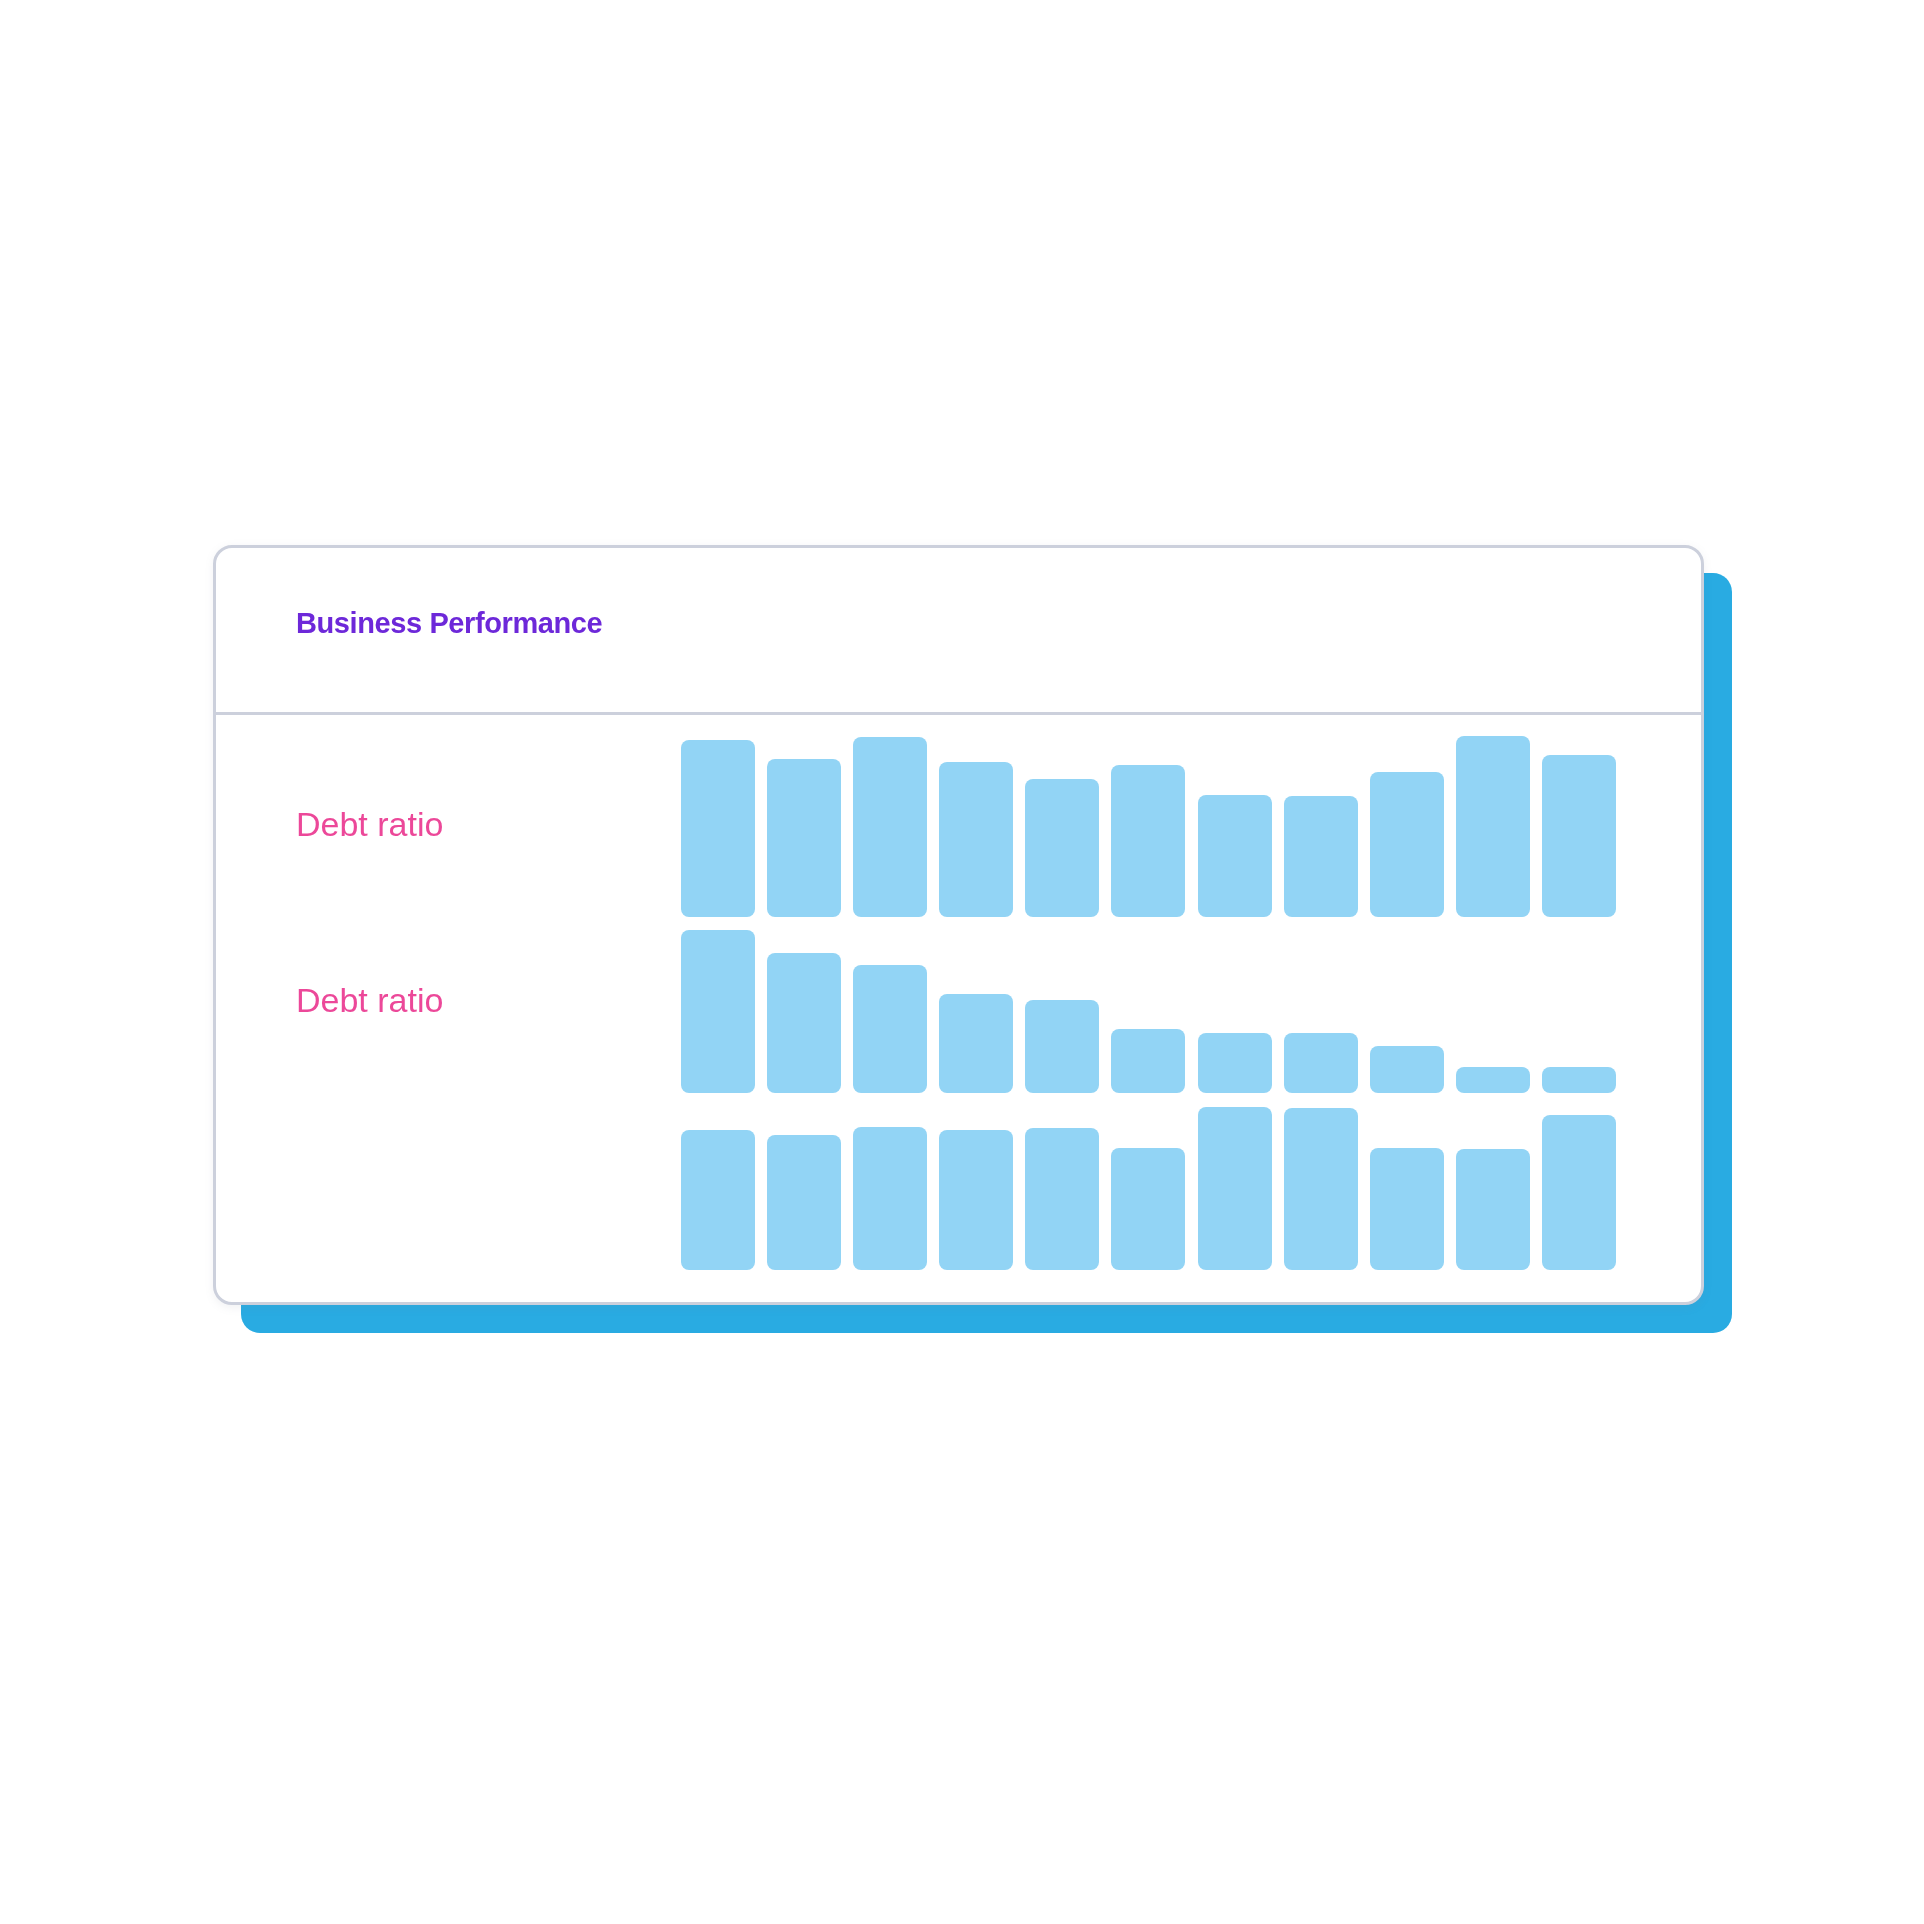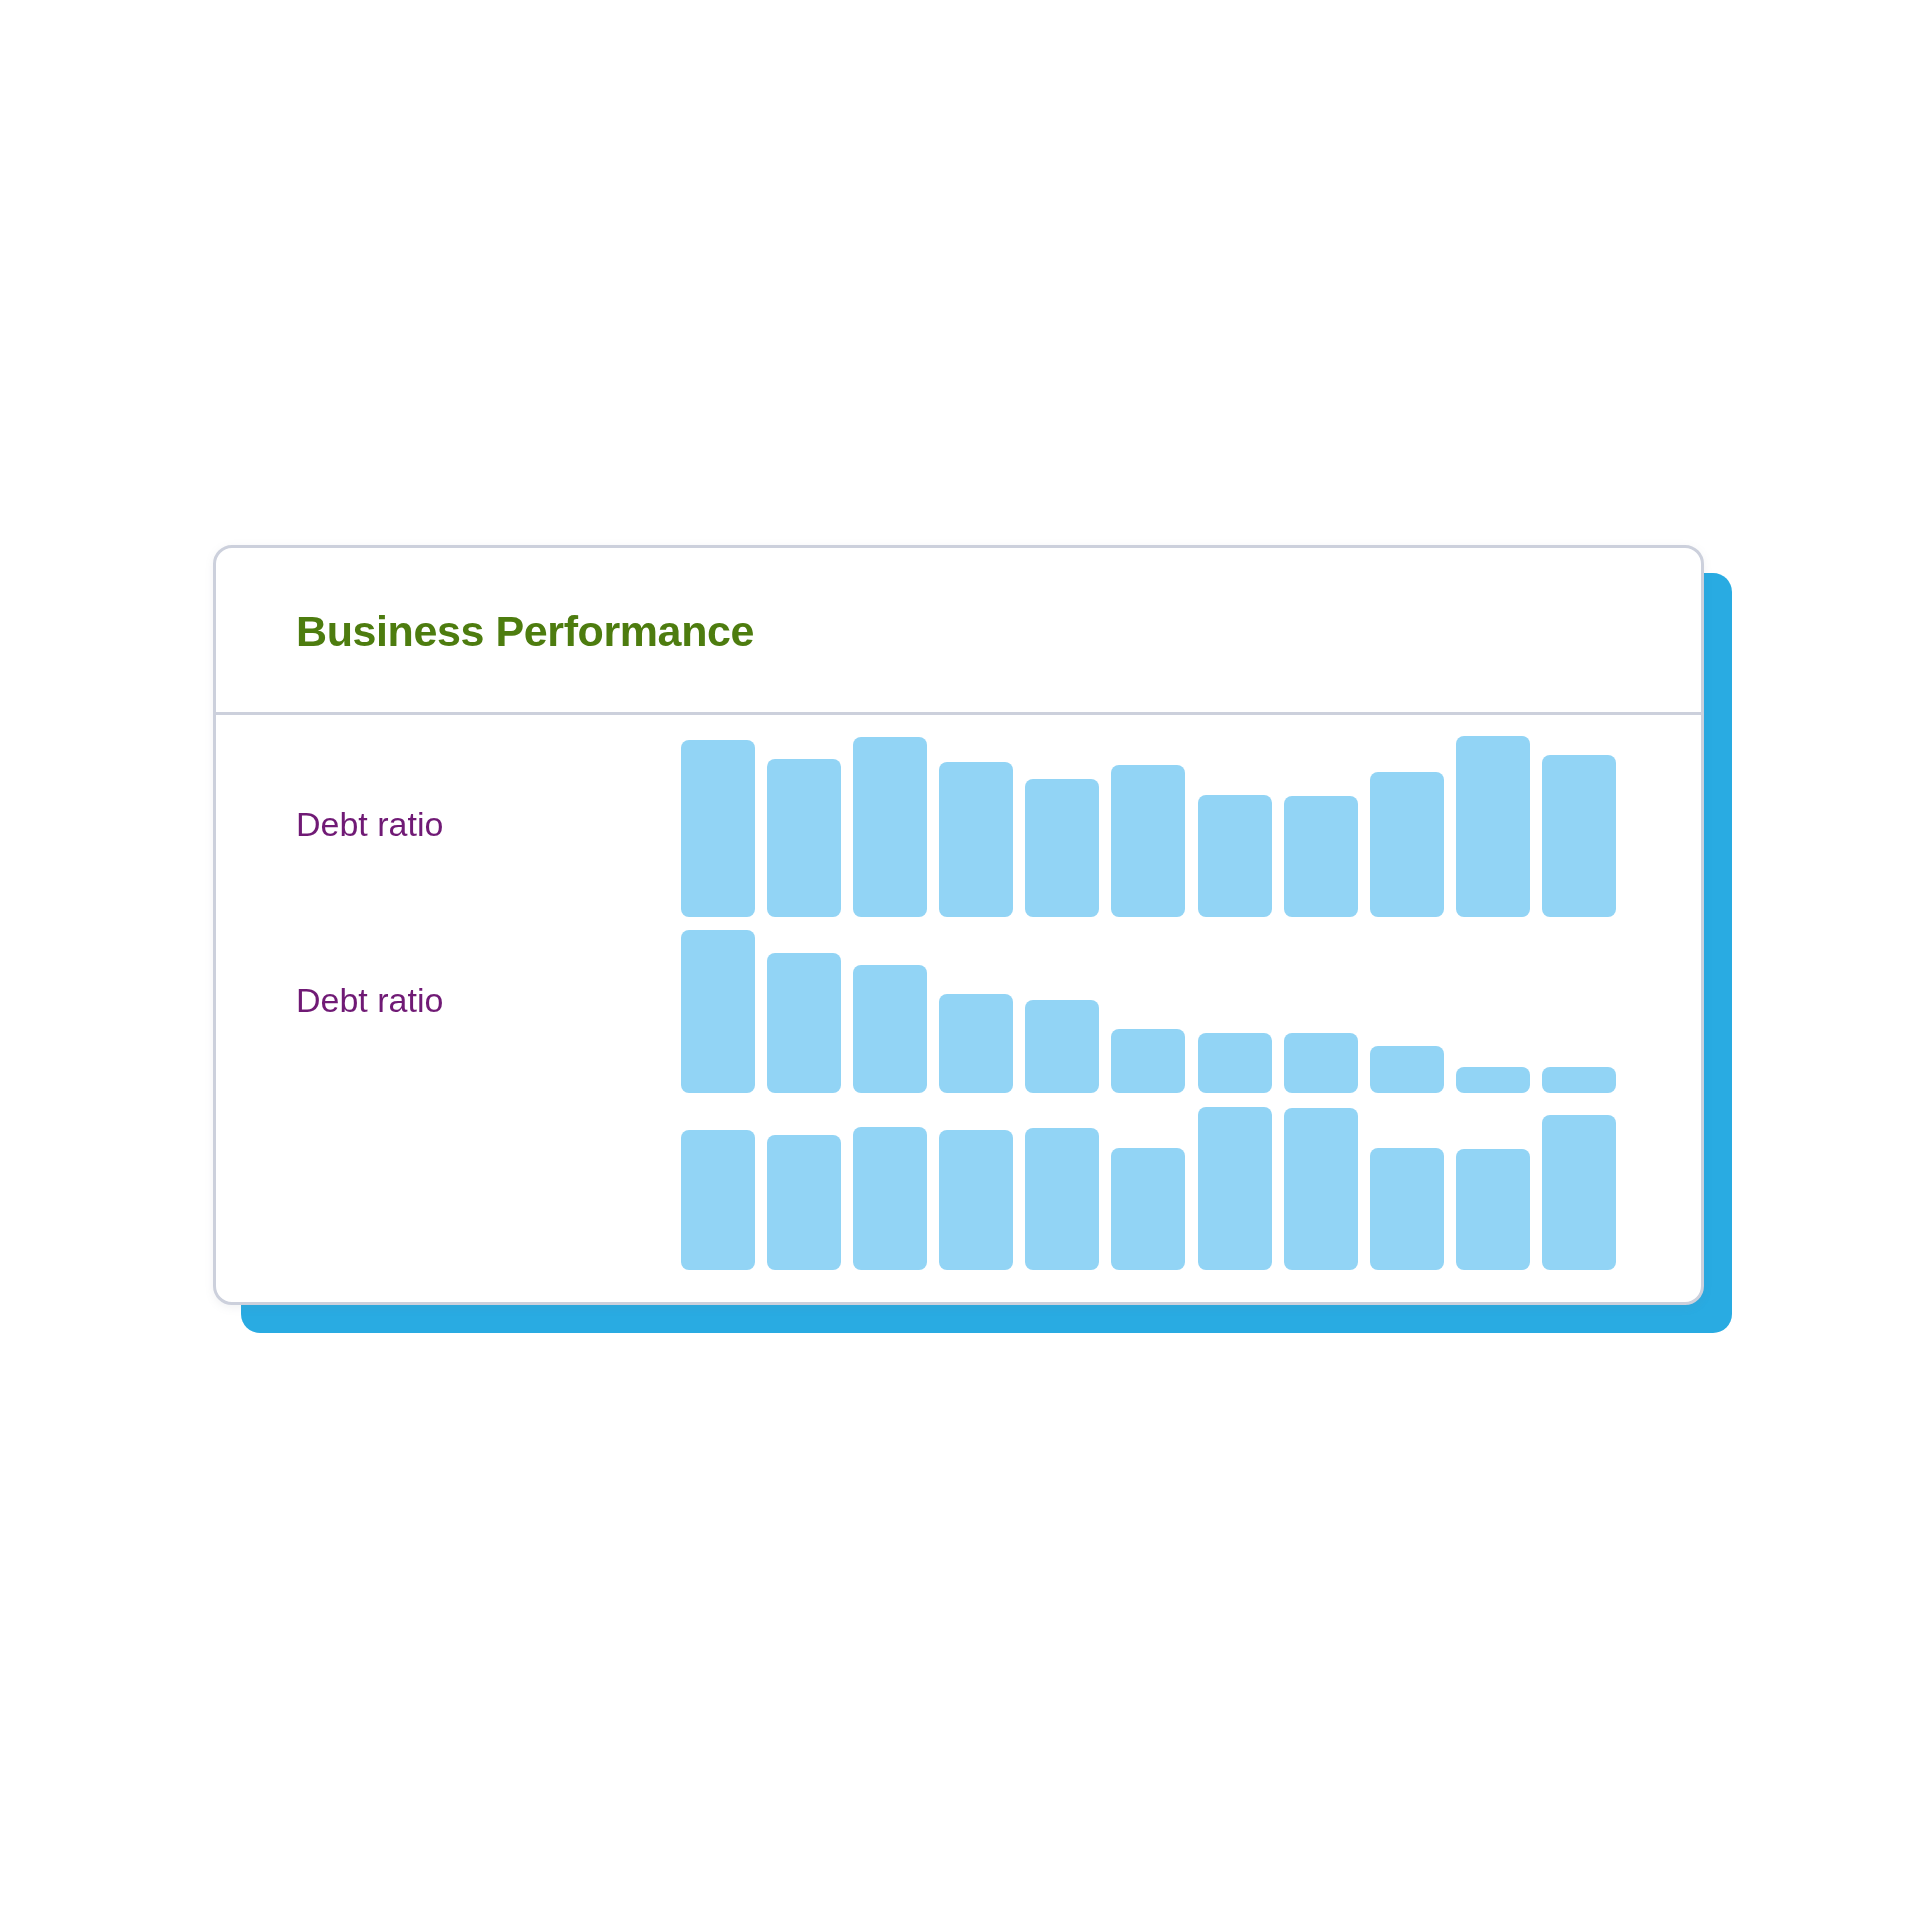--- a/index.html
+++ b/index.html
@@ -55,23 +55,23 @@
     width: 100%;
     height: 167px;
     border-bottom: 3.2px solid #ccd0dc;
     box-sizing: border-box;
   }
 
   .card-title {
     position: absolute;
     left: 80px;
     top: 59px;
-    font-size: 43px;
+    font-size: 29px;
     font-weight: bold;
-    color: #4d7c0f;
+    color: #6d28d9;
     letter-spacing: -0.4px;
     white-space: nowrap;
   }
 
   .card-body {
     position: absolute;
     left: 0;
     top: 167px;
     width: 100%;
     height: 590px;
@@ -90,21 +90,21 @@
 
   .row-label {
     position: absolute;
     left: 80px;
     top: 0;
     height: 186px;
     width: 337px;
     display: flex;
     align-items: center;
     font-size: 34px;
-    color: #701a75;
+    color: #ec4899;
     white-space: nowrap;
   }
 
   .bars {
     position: absolute;
     left: 465px;
     top: 0;
     width: 935px;
     height: 186px;
     display: flex;

